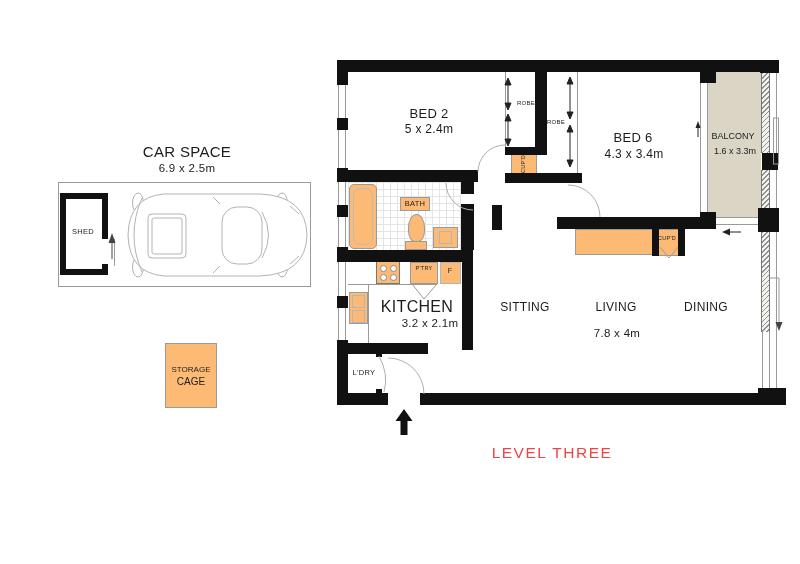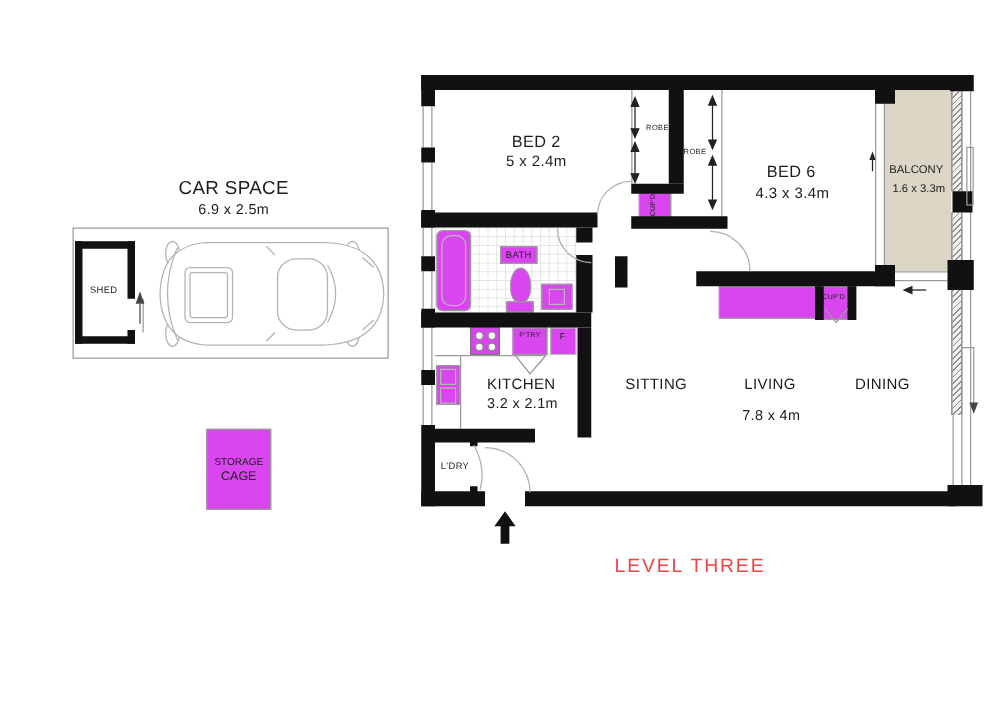--- a/index.html
+++ b/index.html
@@ -2,21 +2,21 @@
 <html><head>
 <meta charset="utf-8">
 <style>
   html,body{margin:0;padding:0;background:#fff;}
   #stage{position:relative;width:800px;height:564px;background:#ffffff;overflow:hidden;
          font-family:"Liberation Sans", sans-serif;color:#1c1c1c;}
   .w{position:absolute;background:#111;}
   .winv{position:absolute;background:#fff;border-left:1px solid #9a9a9a;border-right:1px solid #9a9a9a;box-sizing:border-box;}
   .winh{position:absolute;background:#fff;border-top:1px solid #9a9a9a;border-bottom:1px solid #9a9a9a;box-sizing:border-box;}
   .hatch{position:absolute;background:repeating-linear-gradient(135deg,#8f8f8f 0,#8f8f8f 1px,#f3f2ee 1px,#f3f2ee 3.5px);border-left:1px solid #777;border-right:1px solid #777;box-sizing:border-box;}
-  .box{position:absolute;border:1px solid #9a9a9a;background:#d946ef;box-sizing:border-box;}
+  .box{position:absolute;border:1px solid #9a9a9a;background:#fdba74;box-sizing:border-box;}
   .line{position:absolute;background:#9a9a9a;}
   .lbl{position:absolute;transform:translate(-50%,-50%);white-space:nowrap;color:#1c1c1c;letter-spacing:.3px;line-height:1;}
   .tiles{position:absolute;background-color:#fff;
     background-image:linear-gradient(#e4e4e4 1px,transparent 1px),linear-gradient(90deg,#e4e4e4 1px,transparent 1px);
     background-size:7px 7px;}
   .fill{position:absolute;}
   .circ{position:absolute;border:1px solid #8a8a8a;border-radius:50%;background:#fff;box-sizing:border-box;}
   svg.overlay{position:absolute;left:0;top:0;pointer-events:none;}
 </style>
 </head>
@@ -126,22 +126,22 @@
   <div class="lbl" style="left:429px;top:113px;font-size:13px">BED 2</div>
   <div class="lbl" style="left:429px;top:129px;font-size:12px">5 x 2.4m</div>
   <div class="lbl" style="left:633px;top:137px;font-size:13px">BED 6</div>
   <div class="lbl" style="left:634px;top:154px;font-size:12px">4.3 x 3.4m</div>
   <div class="lbl" style="left:733px;top:136px;font-size:9px;letter-spacing:0">BALCONY</div>
   <div class="lbl" style="left:735px;top:151px;font-size:9px;letter-spacing:0">1.6 x 3.3m</div>
   <div class="lbl" style="left:525px;top:307px;font-size:12px">SITTING</div>
   <div class="lbl" style="left:616px;top:307px;font-size:12px">LIVING</div>
   <div class="lbl" style="left:617px;top:334px;font-size:11.5px">7.8 x 4m</div>
   <div class="lbl" style="left:706px;top:307px;font-size:12px">DINING</div>
-  <div class="lbl" style="left:417px;top:307px;font-size:12px">KITCHEN</div>
-  <div class="lbl" style="left:418px;top:324px;font-size:11.5px">3.2 x 2.1m</div>
+  <div class="lbl" style="left:417px;top:307px;font-size:16px">KITCHEN</div>
+  <div class="lbl" style="left:430px;top:324px;font-size:11.5px">3.2 x 2.1m</div>
   <div class="lbl" style="left:364px;top:373px;font-size:7.5px">L'DRY</div>
   <div class="lbl" style="left:526px;top:103px;font-size:6px">ROBE</div>
   <div class="lbl" style="left:556px;top:122px;font-size:6px">ROBE</div>
   <div class="lbl" style="left:552px;top:453px;font-size:15.5px;letter-spacing:1.5px;color:#ef4444">LEVEL THREE</div>
 
   <svg class="overlay" width="800" height="564" viewBox="0 0 800 564">
 
     <g transform="translate(122,190)" stroke="#b3b3b3" fill="none" stroke-width="1">
       <ellipse cx="16" cy="13" rx="5.5" ry="10"></ellipse>
       <ellipse cx="16" cy="77" rx="5.5" ry="10"></ellipse>

